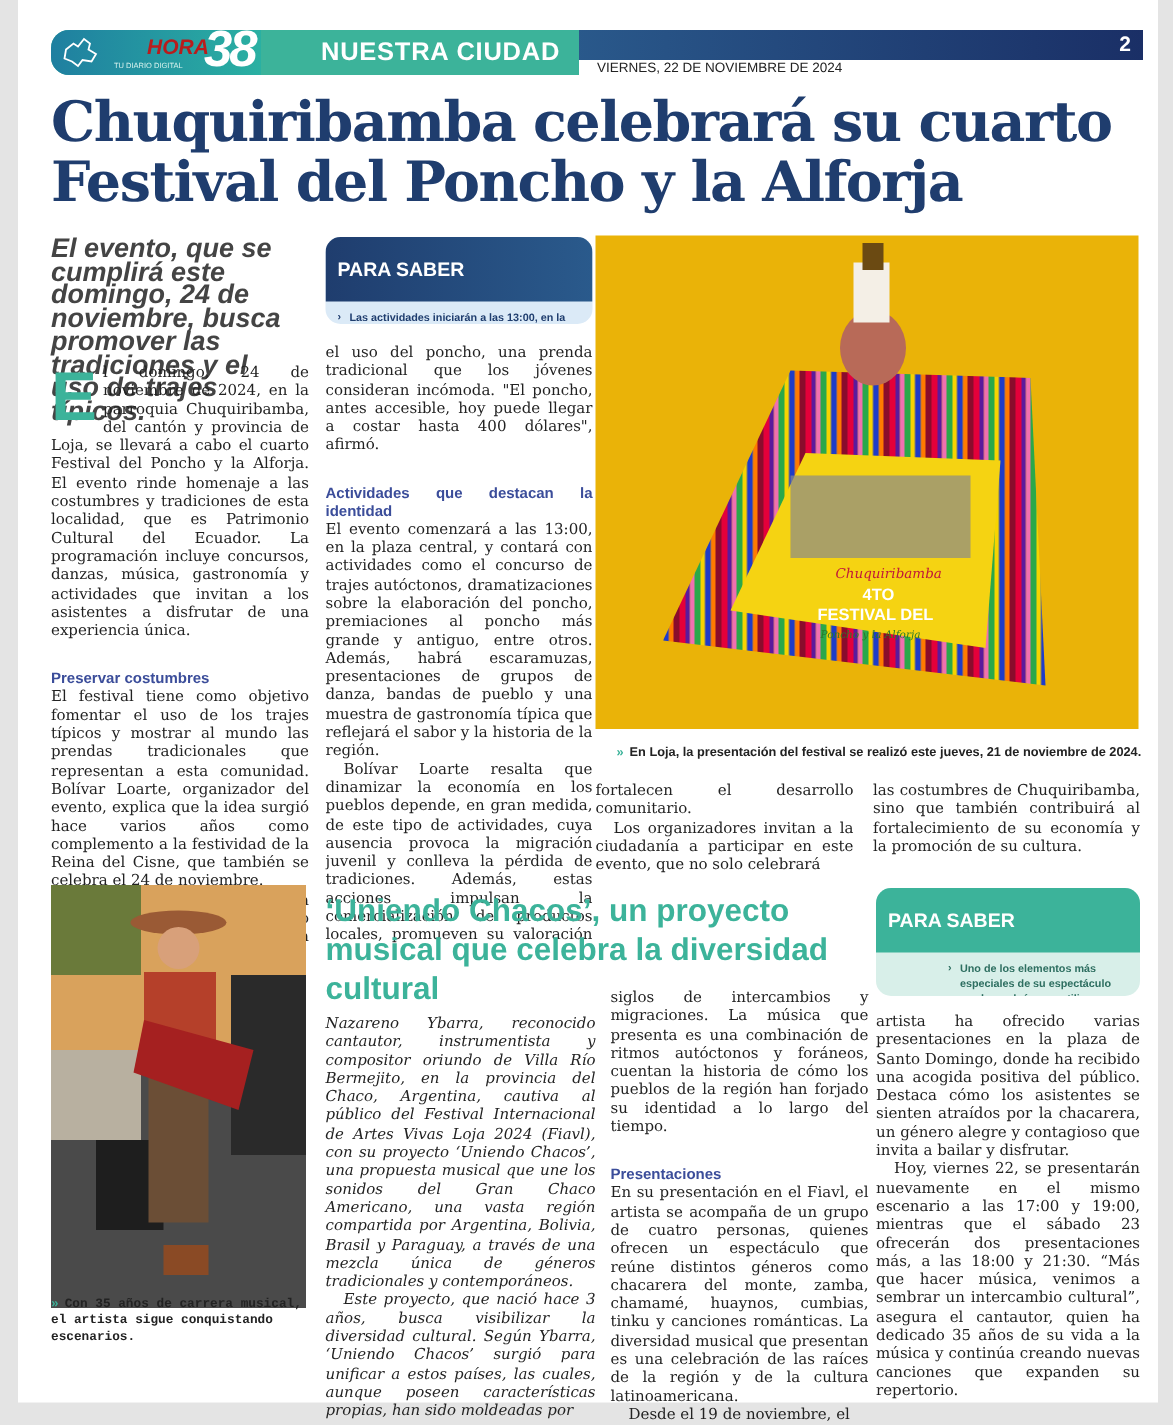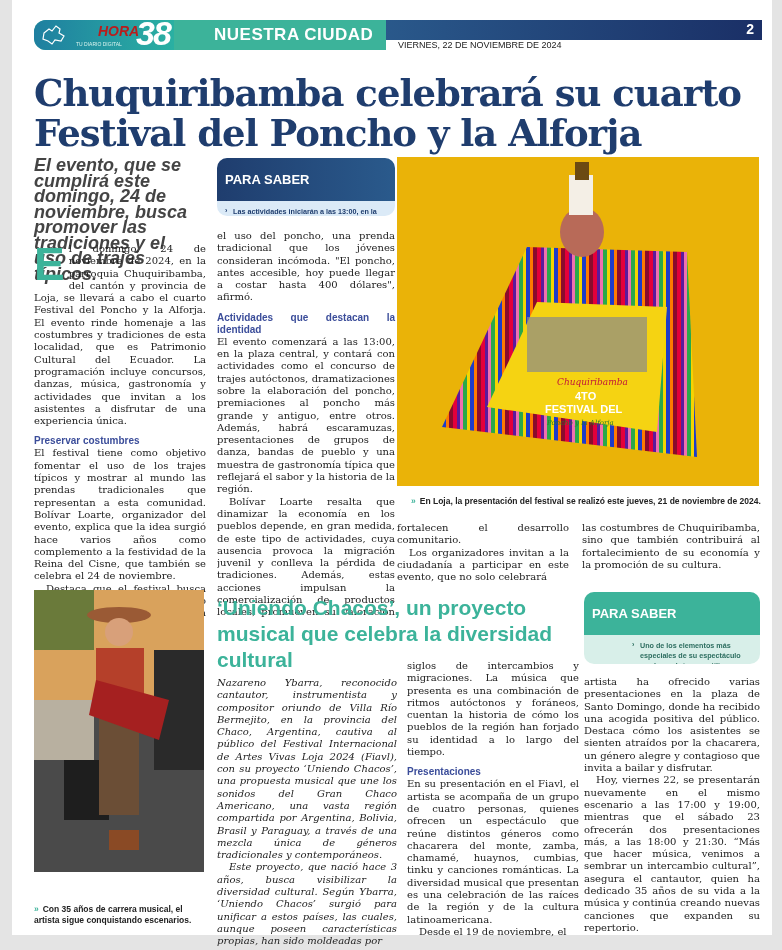--- a/index.html
+++ b/index.html
@@ -10,26 +10,26 @@
   .hdr-num{position:absolute;right:18px;top:21px;color:#fff;font-family:"Liberation Sans",sans-serif;font-weight:bold;font-size:14px;}
   .hdr-teal{position:absolute;left:22px;top:20px;width:352px;height:30px;background:#3cb39a;border-radius:12px 0 0 12px;}
   .hdr-logo-bg{position:absolute;left:22px;top:20px;width:140px;height:30px;background:linear-gradient(90deg,#1f7fa0,#2ab0a2);border-radius:12px 0 0 12px;}
   .hdr-hora{position:absolute;left:86px;top:23px;color:#b91c1c;font-family:"Liberation Sans",sans-serif;font-style:italic;font-weight:bold;font-size:14px;}
   .hdr-32{position:absolute;left:124px;top:13px;color:#fff;font-family:"Liberation Sans",sans-serif;font-style:italic;font-weight:bold;font-size:34px;letter-spacing:-2px;line-height:40px;}
   .hdr-sub{position:absolute;left:64px;top:41px;color:#d8f3ee;font-family:"Liberation Sans",sans-serif;font-size:5px;}
   .hdr-section{position:absolute;left:202px;top:25px;color:#fff;font-family:"Liberation Sans",sans-serif;font-weight:bold;font-size:17px;letter-spacing:0.5px;text-align:center;}
   .hdr-date{position:absolute;left:386px;top:40px;color:#222;font-family:"Liberation Sans",sans-serif;font-size:9px;}
   .map-icon{position:absolute;left:28px;top:23px;width:28px;height:24px;}
   
-  .title{position:absolute;left:22px;top:61px;width:740px;font-family:"DejaVu Serif",serif;font-weight:bold;font-size:37px;line-height:40px;color:#1f3d6e;letter-spacing:-1px;margin-top:12px;}
+  .title{position:absolute;left:22px;top:61px;width:740px;font-family:"DejaVu Serif",serif;font-weight:bold;font-size:37px;line-height:40px;color:#1f3d6e;letter-spacing:-1px;}
   .lede{position:absolute;left:22px;top:158px;width:165px;font-family:"Liberation Sans",sans-serif;font-style:italic;font-weight:bold;font-size:18px;line-height:15.5px;color:#444;}
   .body{font-family:"DejaVu Serif",serif;font-size:10px;line-height:12.3px;color:#222;text-align:justify;}
   .body p{margin:0;text-indent:12px;}
   .body p.noind{text-indent:0;}
-  .sub{font-family:"Liberation Sans",sans-serif;font-weight:bold;font-size:10px;color:#3b4d9a;line-height:12px;margin-top:8px;}
+  .sub{font-family:"Liberation Sans",sans-serif;font-weight:bold;font-size:10px;color:#3b4d9a;line-height:12px;margin-top:20px;}
   .col{position:absolute;}
   .dropcap{float:left;font-family:"Liberation Sans",sans-serif;font-weight:bold;font-size:46px;line-height:38px;color:#3cb39a;margin:2px 4px 0 0;}
   .psbox{position:absolute;border-radius:10px;overflow:hidden;}
   .ps-head{font-family:"Liberation Sans",sans-serif;font-weight:bold;color:#fff;font-size:13px;padding:14px 8px;}
   .ps-body{font-family:"Liberation Sans",sans-serif;font-weight:bold;font-size:7.2px;line-height:10px;padding:6px 10px 8px 16px;position:relative;}
   .ps-body:before{content:"›";position:absolute;left:8px;top:5px;}
   .caption{position:absolute;font-family:"Liberation Sans",sans-serif;font-weight:bold;font-size:8.5px;line-height:11px;color:#222;}
   .cap-arrow{color:#3cb39a;margin-right:4px;}
   .h2{position:absolute;left:205px;top:595px;width:370px;font-family:"Liberation Sans",sans-serif;font-weight:bold;font-size:21px;line-height:26px;color:#3cb39a;}
   .photo{position:absolute;overflow:hidden;}
@@ -119,21 +119,21 @@
       <rect x="120" y="60" width="50" height="120" fill="#2a2a2a"></rect>
       <rect x="30" y="170" width="45" height="60" fill="#1e1e1e"></rect>
       <ellipse cx="85" cy="25" rx="32" ry="8" fill="#9a5a35"></ellipse>
       <circle cx="85" cy="42" r="14" fill="#d8a07a"></circle>
       <rect x="62" y="58" width="48" height="55" fill="#b5402a"></rect>
       <rect x="65" y="105" width="40" height="120" fill="#6b4e36"></rect>
       <polygon points="62,90 135,110 125,150 55,125" fill="#a52020"></polygon>
       <rect x="75" y="240" width="30" height="20" fill="#8a4a25"></rect>
     </svg>
   </div>
-  <div class="caption" style="left:22px;top:904px;width:175px;"><span class="cap-arrow">»</span><span>Con 35 años de carrera musical, el artista sigue conquistando escenarios.</span></div>
+  <div class="caption" style="left:22px;top:864px;width:175px;font-family:Liberation Mono, monospace;"><span class="cap-arrow">»</span><span>Con 35 años de carrera musical, el artista sigue conquistando escenarios.</span></div>
 
   <div class="h2">‘Uniendo Chacos’, un proyecto musical que celebra la diversidad cultural</div>
 
   <div class="col body" style="left:205px;top:677px;width:180px;font-style:italic;">
     <p class="noind">Nazareno Ybarra, reconocido cantautor, instrumentista y compositor oriundo de Villa Río Bermejito, en la provincia del Chaco, Argentina, cautiva al público del Festival Internacional de Artes Vivas Loja 2024 (Fiavl), con su proyecto ‘Uniendo Chacos’, una propuesta musical que une los sonidos del Gran Chaco Americano, una vasta región compartida por Argentina, Bolivia, Brasil y Paraguay, a través de una mezcla única de géneros tradicionales y contemporáneos.</p>
     <p>Este proyecto, que nació hace 3 años, busca visibilizar la diversidad cultural. Según Ybarra, ‘Uniendo Chacos’ surgió para unificar a estos países, las cuales, aunque poseen características propias, han sido moldeadas por</p>
   </div>
 
   <div class="col body" style="left:395px;top:660px;width:172px;">
     <p class="noind">siglos de intercambios y migraciones. La música que presenta es una combinación de ritmos autóctonos y foráneos, cuentan la historia de cómo los pueblos de la región han forjado su identidad a lo largo del tiempo.</p>

